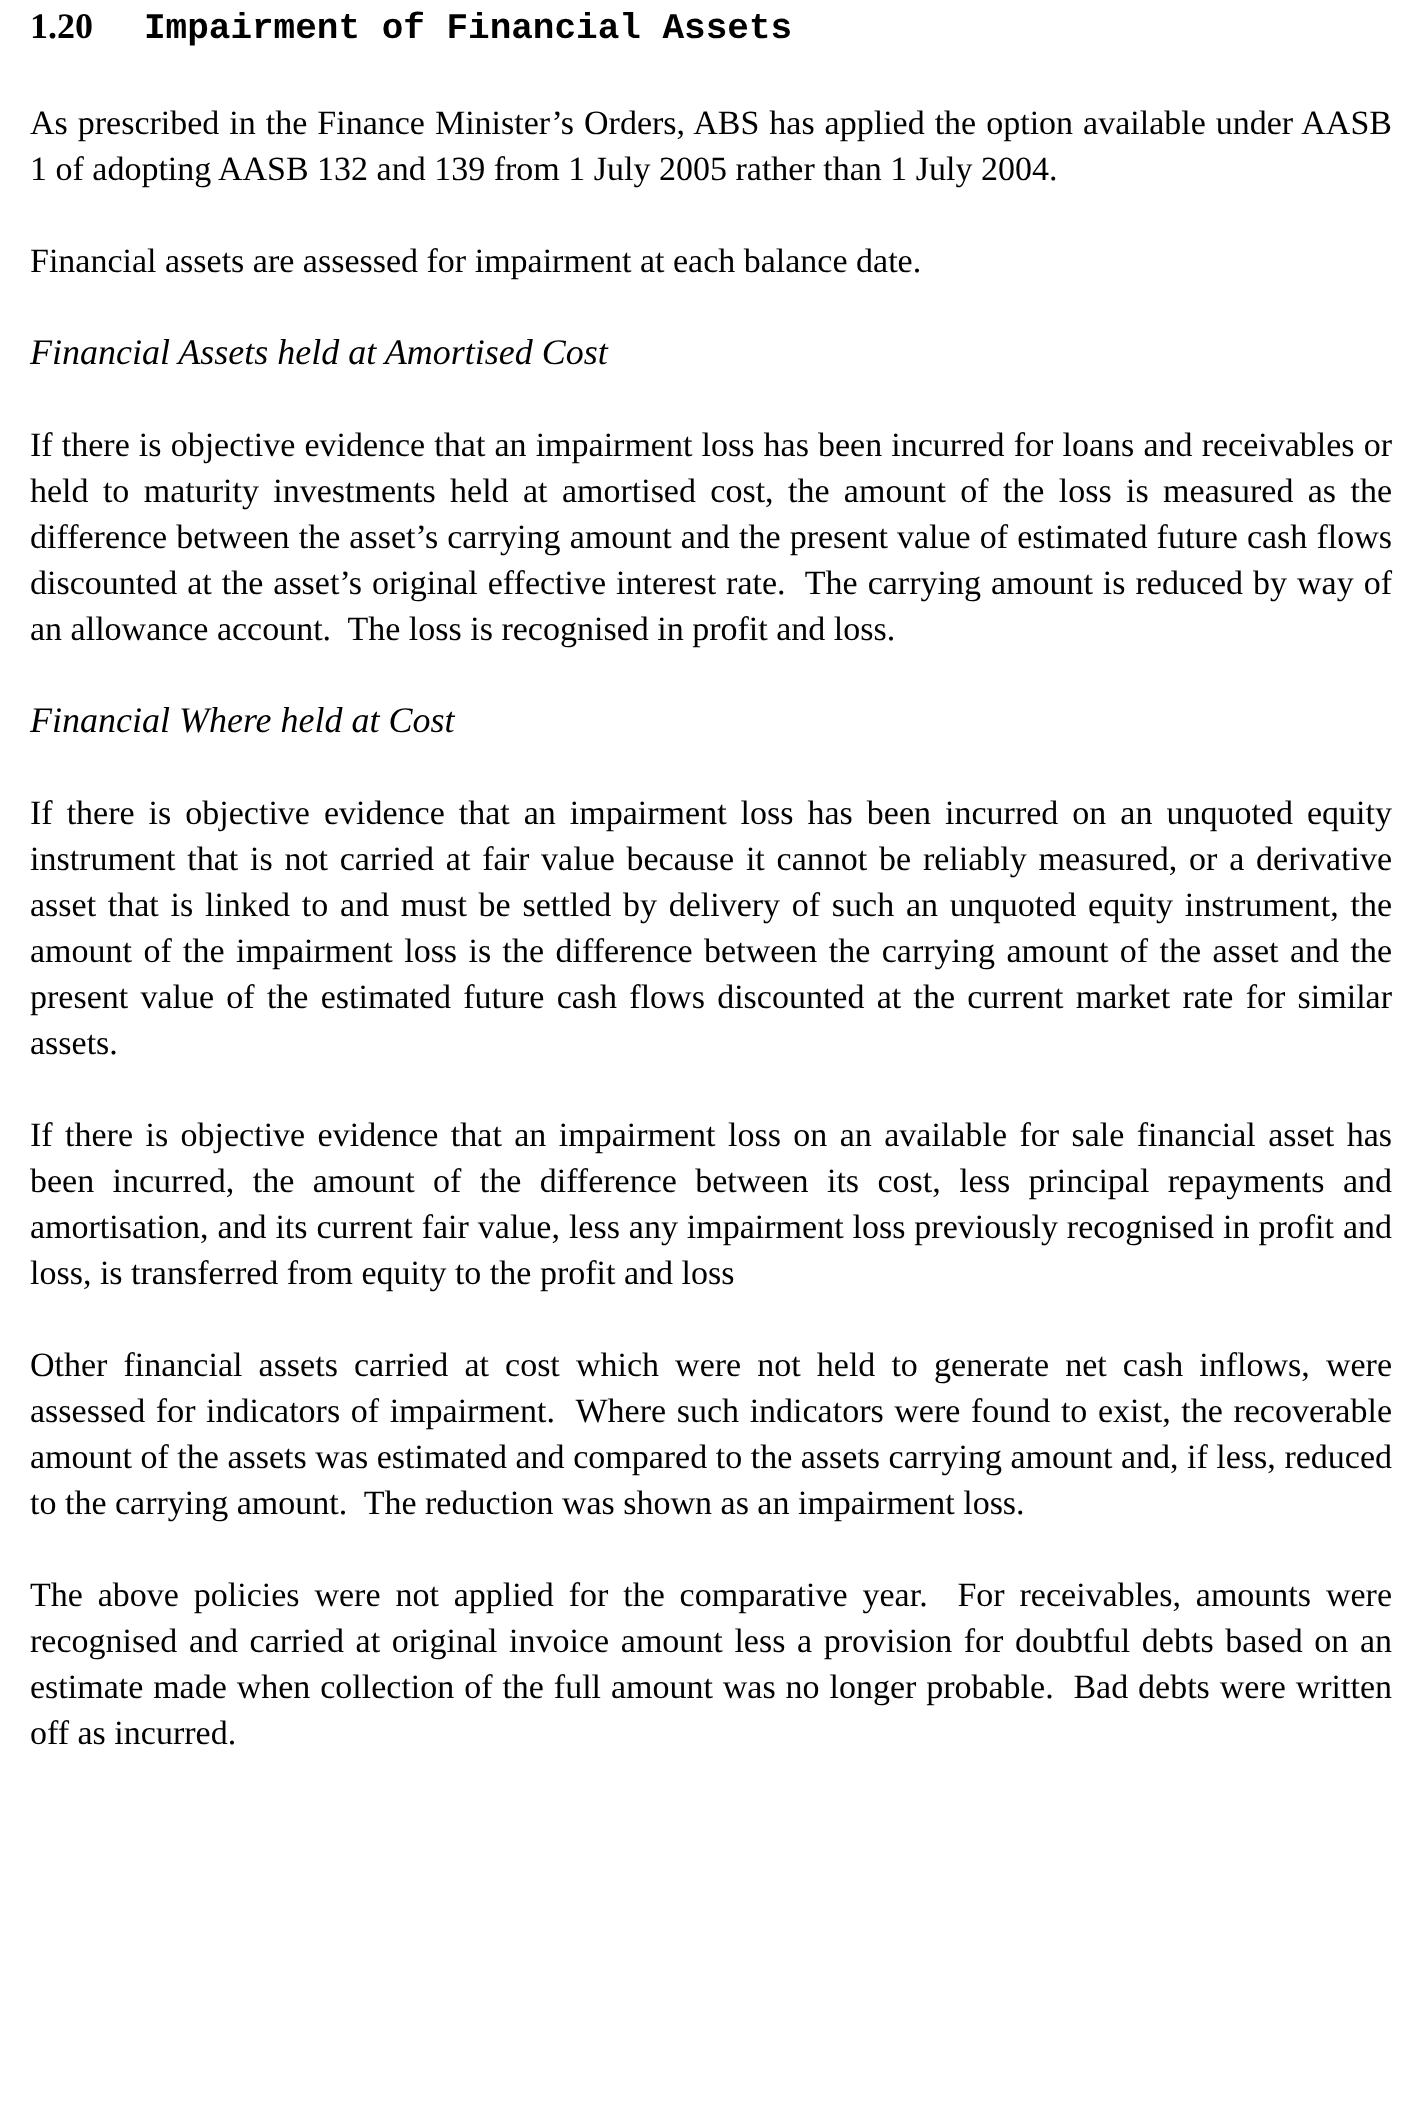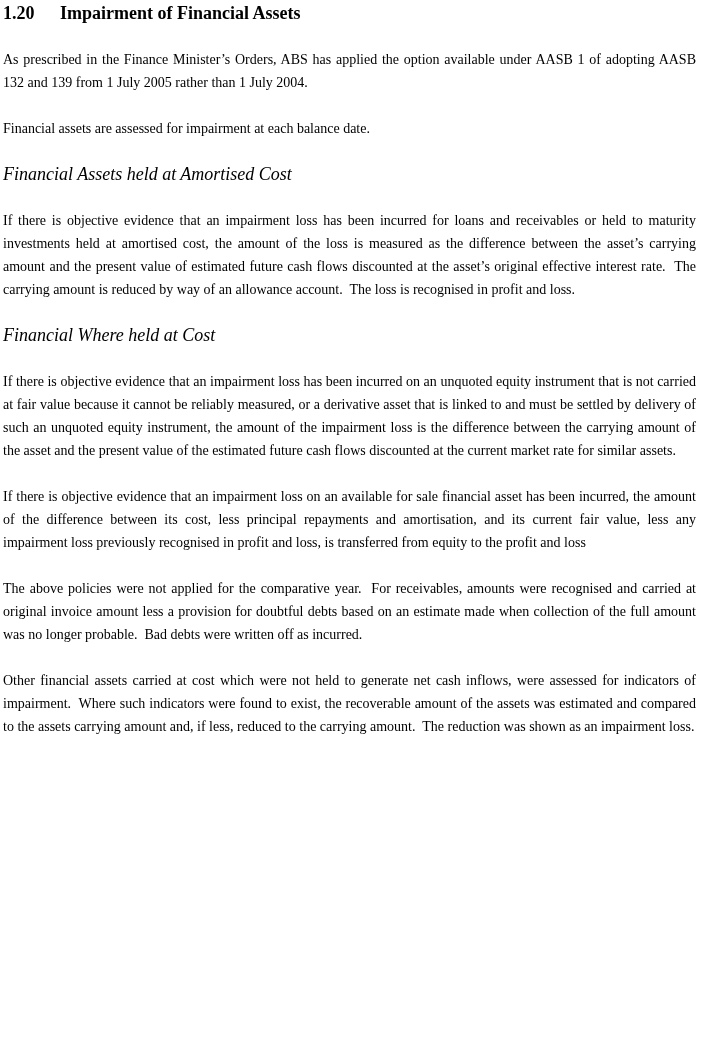--- a/index.html
+++ b/index.html
@@ -11,40 +11,41 @@
     width: 702px;
     height: 1060px;
     color: #000000;
     font-family: "Liberation Serif", "DejaVu Serif", serif;
     overflow: hidden;
   }
   .page {
     box-sizing: border-box;
     width: 702px;
     min-height: 1060px;
-    padding: 2px 6px 0 3px;
+    padding: 2px 6px 0 15px;
     background: #ffffff;
   }
   .heading {
     display: flex;
     align-items: baseline;
     font-size: 18px;
     font-weight: bold;
     line-height: 23px;
     margin: 0 0 23px 0;
   }
   .heading-number {
     flex: 0 0 auto;
     width: 57px;
   }
   .heading-title {
     flex: 1 1 auto;
+    font-family: Liberation Mono, monospace;
   }
   .para {
-    font-size: 14px;
+    font-size: 17px;
     line-height: 23px;
     text-align: justify;
     margin: 0 0 23px 0;
   }
   .subhead {
     font-size: 18px;
     line-height: 23px;
     font-style: italic;
     margin: 0 0 23px 0;
   }
@@ -71,17 +72,17 @@
   <p class="para">If there is objective evidence that an impairment loss has been incurred for loans and receivables or held to maturity investments held at amortised cost, the amount of the loss is measured as the difference between the asset’s carrying amount and the present value of estimated future cash flows discounted at the asset’s original effective interest rate.&nbsp; The carrying amount is reduced by way of an allowance account.&nbsp; The loss is recognised in profit and loss.</p>
 
   <p class="subhead">Financial Where held at Cost</p>
 
   <p class="para">If there is objective evidence that an impairment loss has been incurred on an unquoted equity instrument that is not carried at fair value because it cannot be reliably measured, or a derivative asset that is linked to and must be settled by delivery of such an unquoted equity instrument, the amount of the impairment loss is the difference between the carrying amount of the asset and the present value of the estimated future cash flows discounted at the current market rate for similar assets.</p>
 
 
   <p class="para">If there is objective evidence that an impairment loss on an available for sale financial asset has been incurred, the amount of the difference between its cost, less principal repayments and amortisation, and its current fair value, less any impairment loss previously recognised in profit and loss, is transferred from equity to the profit and loss</p>
 
 
+  <p class="para">Other financial assets carried at cost which were not held to generate net cash inflows, were assessed for indicators of impairment.&nbsp; Where such indicators were found to exist, the recoverable amount of the assets was estimated and compared to the assets carrying amount and, if less, reduced to the carrying amount.&nbsp; The reduction was shown as an impairment loss.</p>
+
   <p class="para">The above policies were not applied for the comparative year.&nbsp; For receivables, amounts were recognised and carried at original invoice amount less a provision for doubtful debts based on an estimate made when collection of the full amount was no longer probable.&nbsp; Bad debts were written off as incurred.</p>
-
-  <p class="para">Other financial assets carried at cost which were not held to generate net cash inflows, were assessed for indicators of impairment.&nbsp; Where such indicators were found to exist, the recoverable amount of the assets was estimated and compared to the assets carrying amount and, if less, reduced to the carrying amount.&nbsp; The reduction was shown as an impairment loss.</p>
 
 </main>
 
 </body></html>

